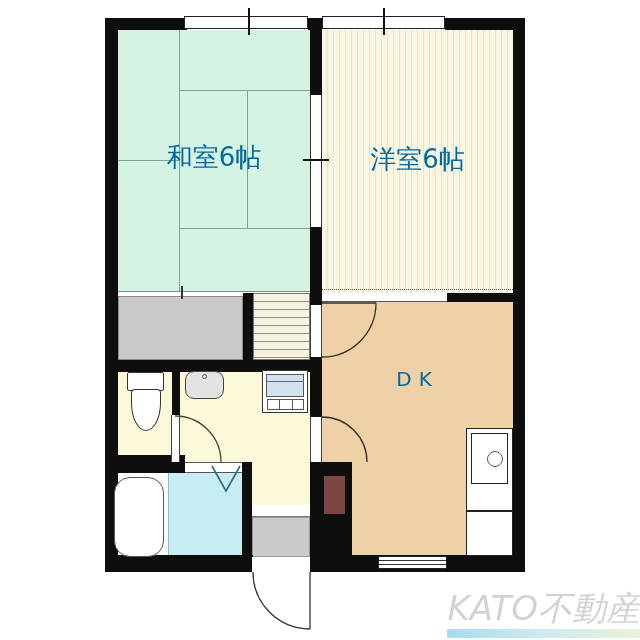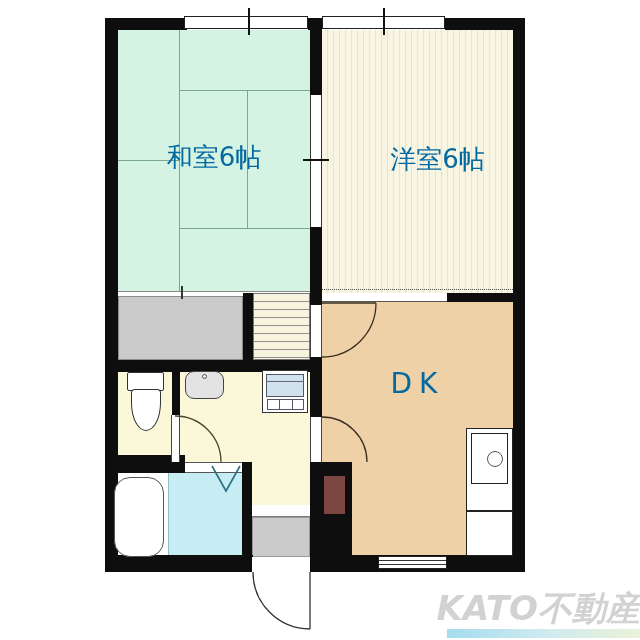--- a/index.html
+++ b/index.html
@@ -82,24 +82,24 @@
   .wm-c2{left:292px;top:399px;width:1px;height:11px;background:#556;}
   .tub{left:114px;top:477px;width:50px;height:80px;background:#fff;border:1.5px solid #555;border-radius:16px;}
   .counter{left:466px;top:428px;width:47px;height:128px;background:#fff;border:1.5px solid #222;}
   .counter-div{left:466px;top:510px;width:47px;height:2px;background:#222;}
   .sink{left:471px;top:433px;width:37px;height:51px;background:#fff;border:1px solid #222;}
   .faucet{left:487px;top:451px;width:16px;height:16px;border:1.2px solid #555;border-radius:50%;background:#fff;}
   .maroon{left:324px;top:476px;width:21px;height:38px;background:#7c4643;}
   
   .roomlabel{color:#0369a1;text-align:center;font-size:26px;line-height:1.05;}
   .lbl-wa{left:118px;top:144px;width:192px;}
-  .lbl-yo{left:322px;top:146px;width:191px;margin-left:20px;}
-  .lbl-dk{left:322px;top:369px;width:191px;letter-spacing:7px;font-size:28px;}
+  .lbl-yo{left:322px;top:146px;width:191px;}
+  .lbl-dk{left:322px;top:369px;width:191px;letter-spacing:7px;font-size:20px;}
   
-  .wm-text{left:428px;top:591px;width:212px;text-align:right;font-size:34px;font-weight:bold;font-style:italic;
+  .wm-text{left:428px;top:591px;width:212px;text-align:right;font-size:34px;font-weight:normal;font-style:italic;
            color:#d2d2d2;letter-spacing:0px;line-height:1;}
   .wm-bar{left:447px;top:629px;width:193px;height:9px;
           background:linear-gradient(to right,#a5dcee,#cfeaf0,#eaf2d8);}
   svg.arcs{left:0;top:0;width:640px;height:640px;pointer-events:none;}
 </style>
 </head>
 <body>
 
 <div id="canvas">
 

